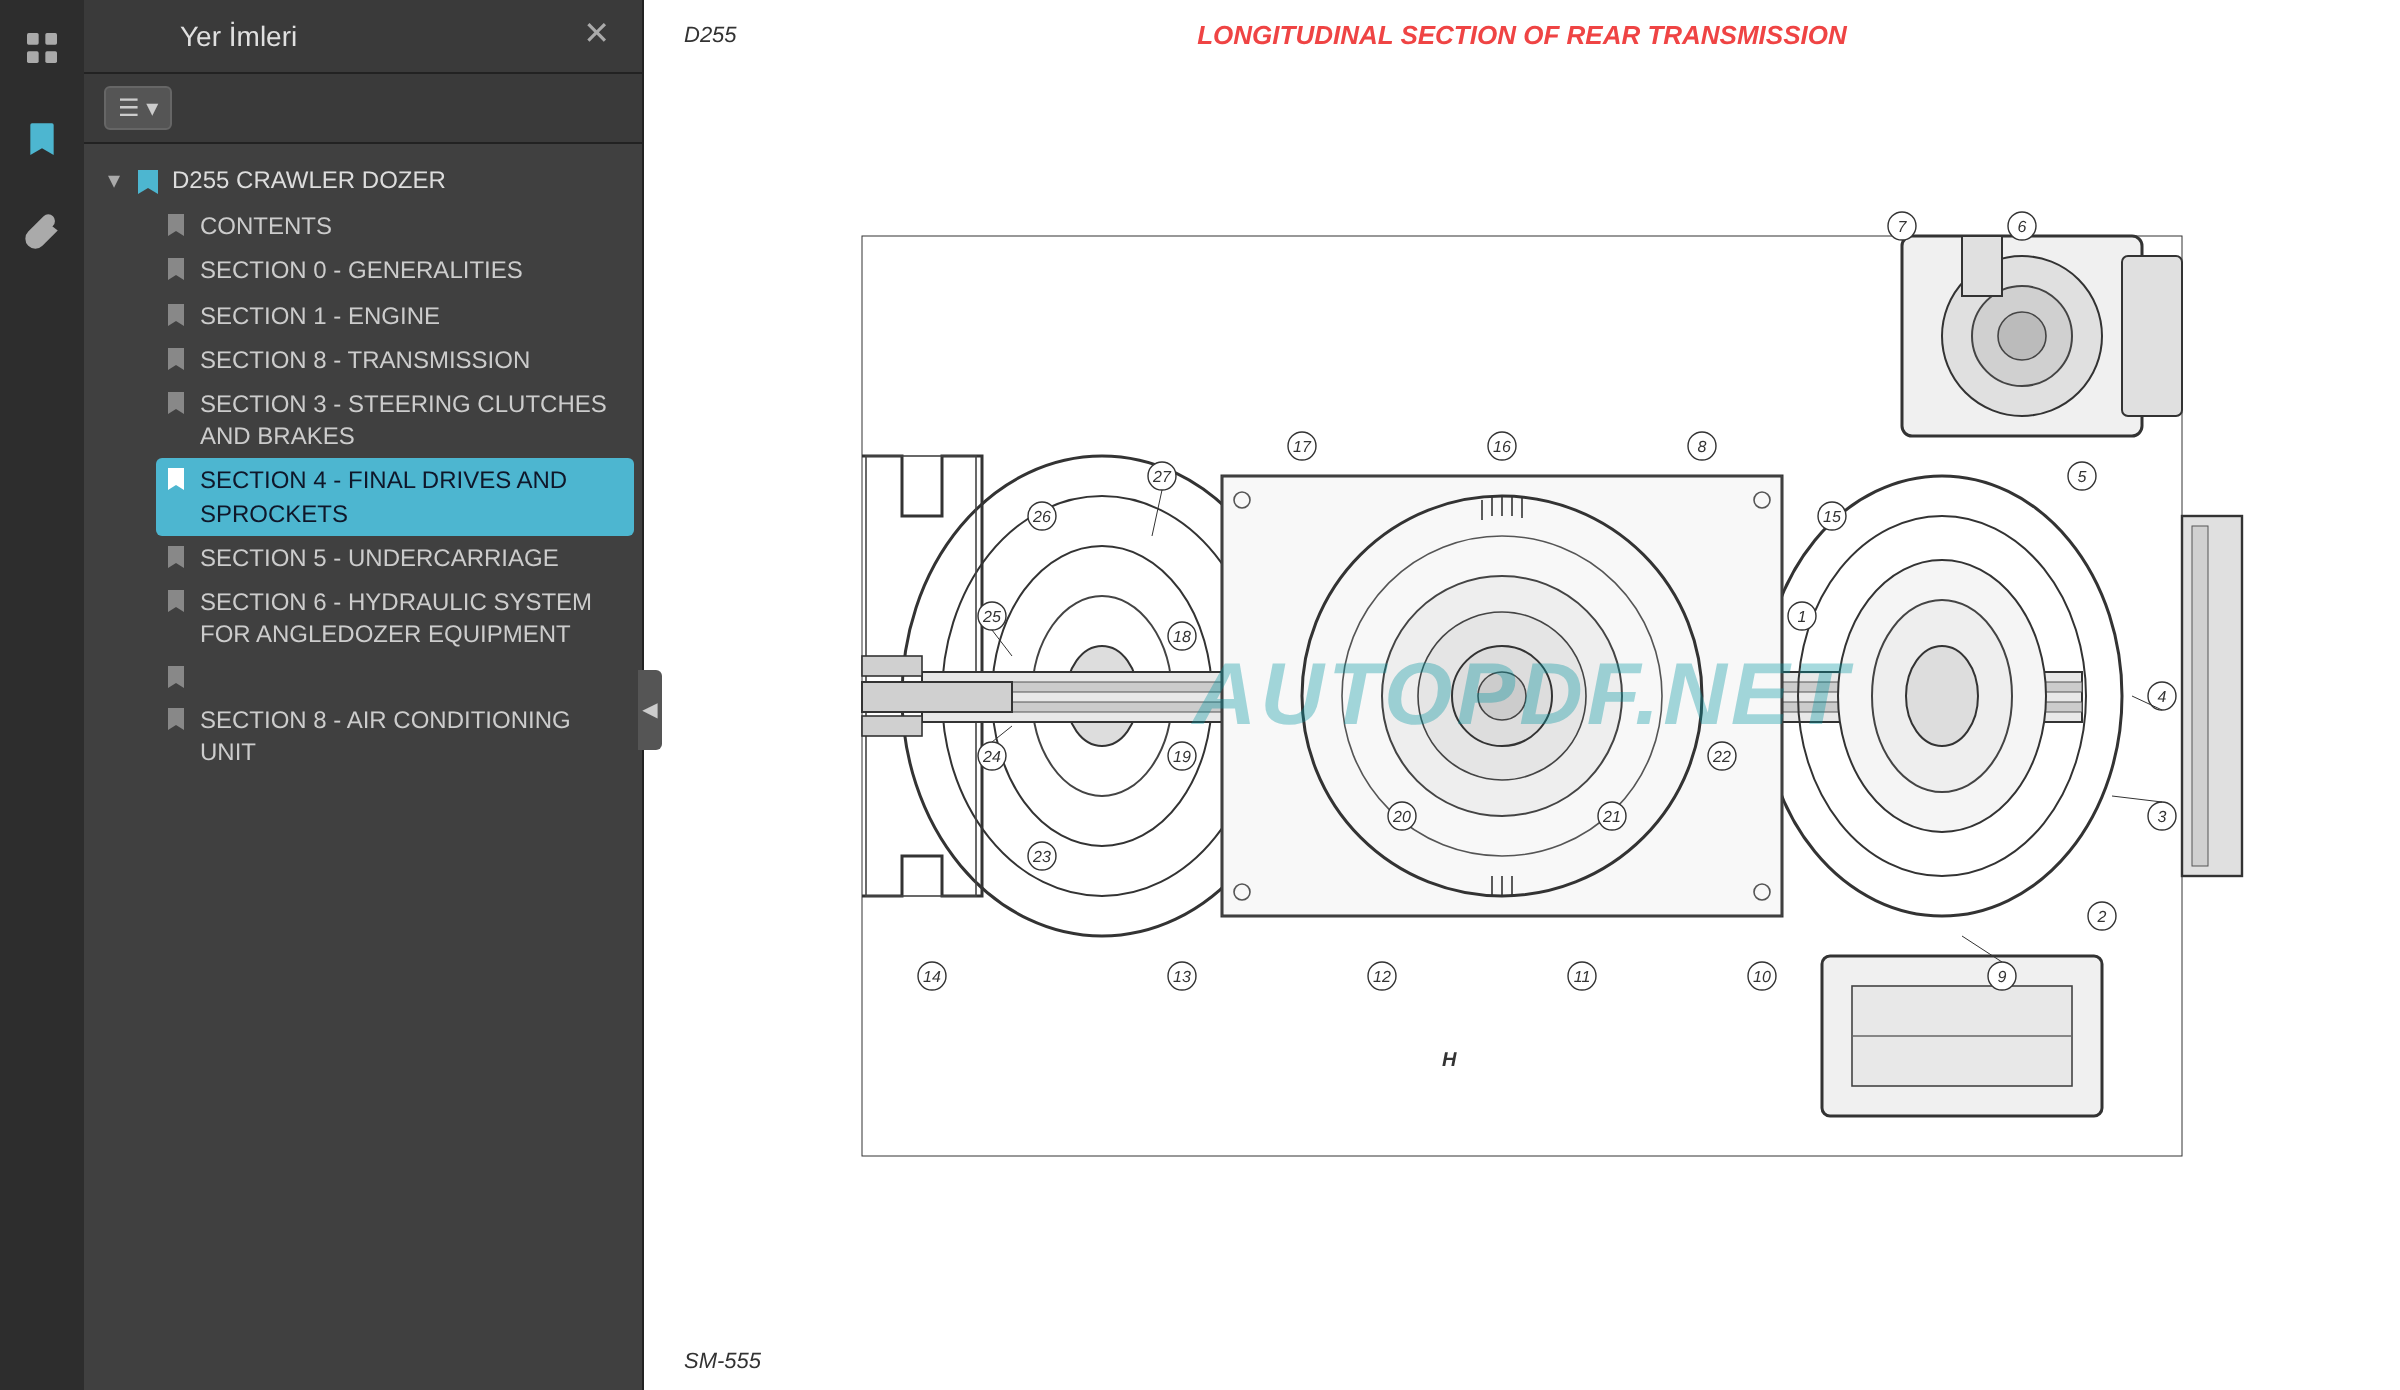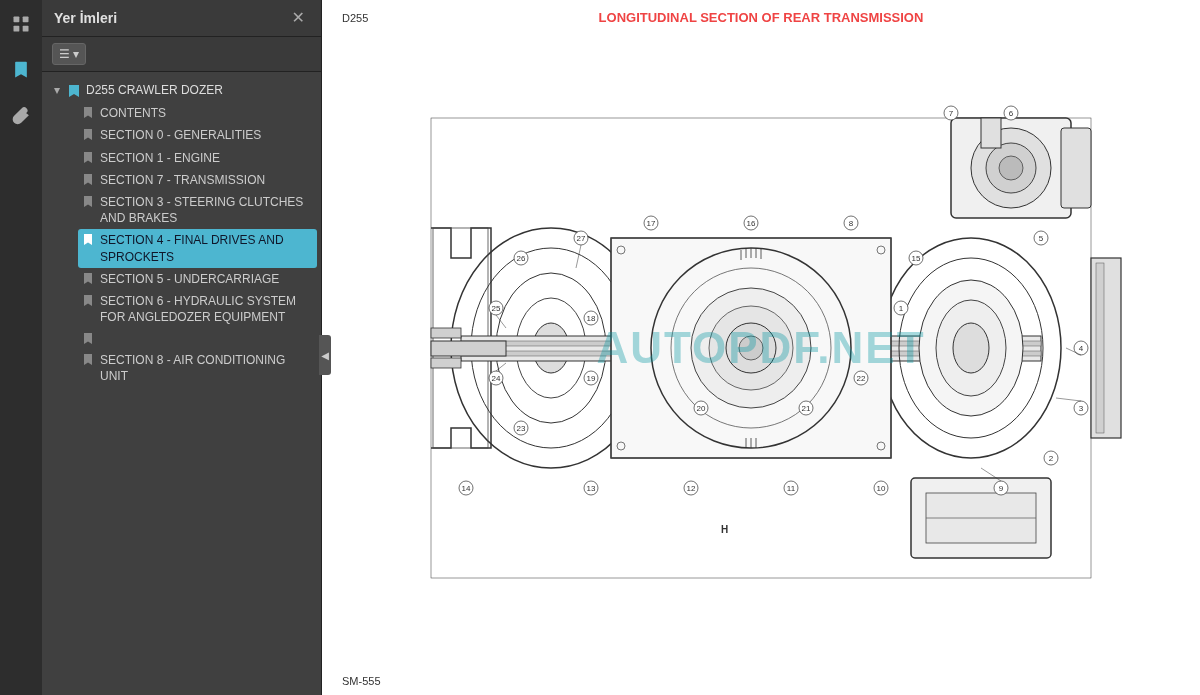--- a/index.html
+++ b/index.html
@@ -51,21 +51,22 @@
       display: flex;
       align-items: center;
       justify-content: space-between;
       padding: 8px 12px;
       background: #3a3a3a;
       border-bottom: 1px solid #222;
     }
     .sidebar-title {
       color: #e0e0e0;
       font-size: 14px;
-      font-weight: 700;
+      font-weight: 400;
+      margin-left: 36px;
     }
     .close-btn {
       color: #aaa;
       cursor: pointer;
       font-size: 16px;
       line-height: 1;
       padding: 2px 4px;
     }
 
     .sidebar-toolbar {
@@ -170,20 +171,21 @@
       overflow: hidden;
     }
 
     .page-container {
       background: #fff;
       width: 938px;
       margin: 0 auto;
       position: relative;
       overflow: hidden;
       box-shadow: 0 2px 8px rgba(0,0,0,0.5);
+      font-style: italic;
     }
 
     .page-number-label {
       position: absolute;
       top: 12px;
       left: 20px;
       font-size: 11px;
       color: #333;
       font-family: Arial, sans-serif;
     }
@@ -327,21 +329,21 @@
               </svg>
           </span>
           <span class="tree-label">SECTION 1 - ENGINE</span>
         </div>
         <div class="tree-item">
           <span class="bookmark-icon">
             <svg width="10" height="13" viewBox="0 0 10 13" fill="currentColor">
                 <path d="M1 1h8v11l-4-2.5L1 12V1z"></path>
               </svg>
           </span>
-          <span class="tree-label">SECTION 7 - TRANSMISSION</span>
+          <span class="tree-label">SECTION 8 - TRANSMISSION</span>
         </div>
         <div class="tree-item">
           <span class="bookmark-icon">
             <svg width="10" height="13" viewBox="0 0 10 13" fill="currentColor">
                 <path d="M1 1h8v11l-4-2.5L1 12V1z"></path>
               </svg>
           </span>
           <span class="tree-label">SECTION 3 - STEERING CLUTCHES AND BRAKES</span>
         </div>
         <div class="tree-item active">

